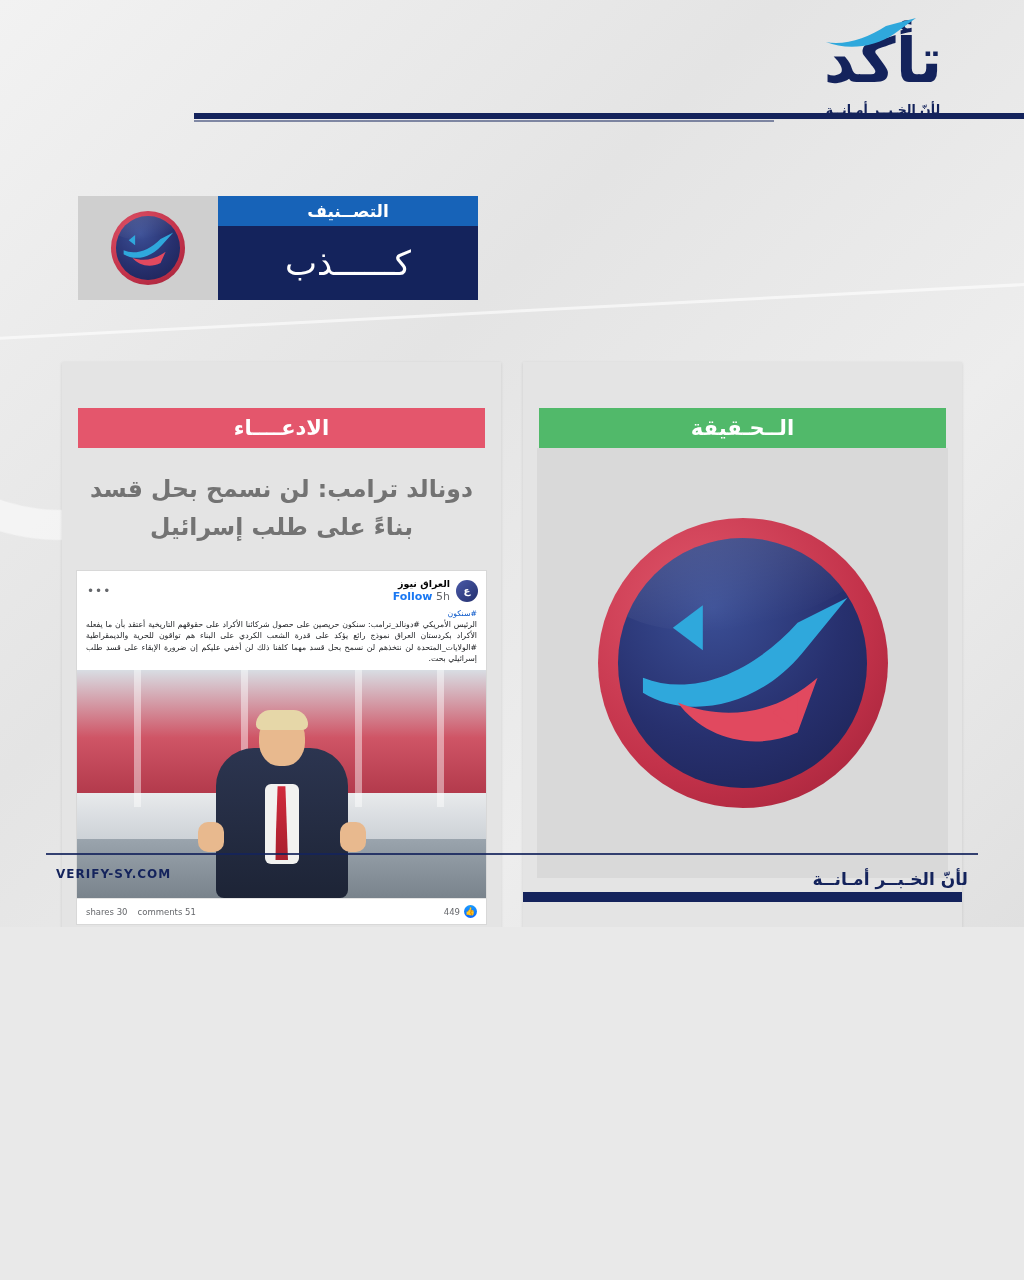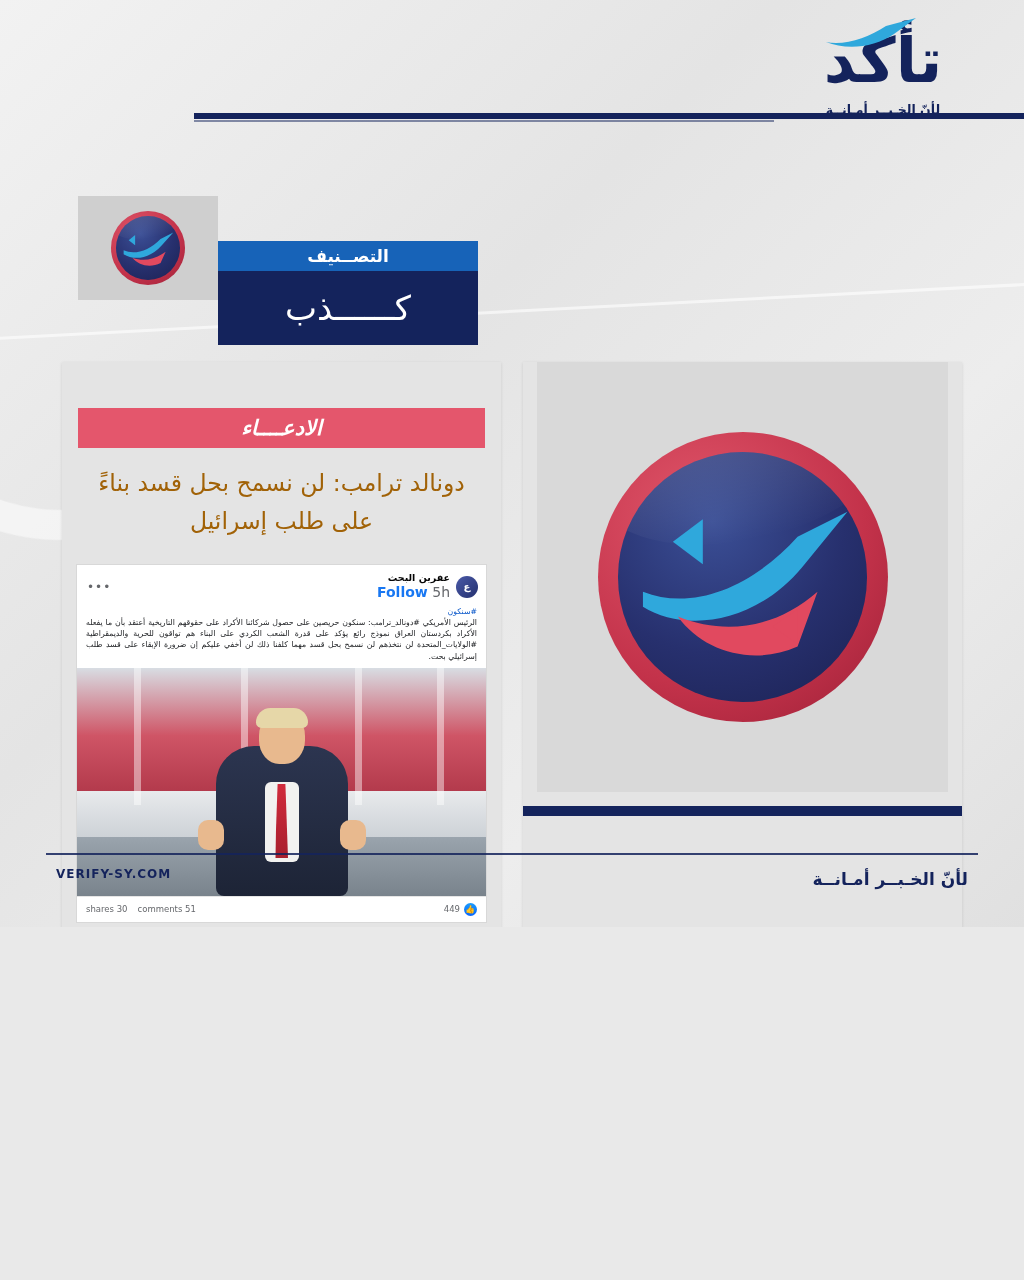--- a/index.html
+++ b/index.html
@@ -66,21 +66,21 @@
 
   
   .class-wrap {
     position: absolute; top: 196px; left: 78px;
     display: flex; flex-direction: row-reverse; align-items: stretch;
   }
   .class-badge {
     width: 140px; height: 104px; background: #cfcfcf;
     display: flex; align-items: center; justify-content: center;
   }
-  .class-col { display: flex; flex-direction: column; margin-top: 45px; }
+  .class-col { display: flex; flex-direction: column; }
   .class-label {
     height: 30px; width: 260px; background: #1763b8; color: #fff;
     font-size: 17px; font-weight: bold; letter-spacing: 2px;
     display: flex; align-items: center; justify-content: center;
     align-self: flex-start;
   }
   .class-value {
     width: 260px; height: 74px; background: #14235c; color: #fff;
     font-size: 34px; font-weight: normal; letter-spacing: 2px;
     display: flex; align-items: center; justify-content: center;
@@ -109,28 +109,28 @@
   .cards { position: absolute; top: 362px; left: 62px; right: 62px; display: flex; gap: 22px; }
   .card {
     flex: 1; background: #e4e4e4; position: relative;
     box-shadow: 0 1px 3px rgba(0,0,0,.12);
     padding-bottom: 0;
   }
   .card-foot { height: 10px; background: #14235c; }
   .card-tag {
     position: relative; margin: 46px 16px 0 16px; height: 40px;
     color: #fff; font-size: 21px; font-weight: bold; letter-spacing: 3px;
-    display: flex; align-items: center; justify-content: center; font-style: italic;
+    display: flex; align-items: center; justify-content: center;
   }
   .tag-truth { background: #51b96a; }
   .tag-claim { background: #e4566c; }
   .card-text {
-    color: #a16207; font-size: 23.5px; line-height: 1.62;
-    padding: 16px 26px 24px 26px; text-align: justify; text-align-last: right;
-    font-weight: normal;
+    color: #737373; font-size: 23.5px; line-height: 1.62;
+    padding: 22px 26px 24px 26px; text-align: justify; text-align-last: right;
+    font-weight: bold;
   }
   .card-media { background: #d9d9d9; margin: 0 14px 14px 14px; }
 
   
   .seal-big-wrap {
     height: 430px; display: flex; align-items: center; justify-content: center;
   }
 
   
   .fb {
@@ -139,21 +139,21 @@
   }
   .fb-head { display: flex; align-items: center; gap: 6px; padding: 7px 8px 4px 8px; }
   .fb-ava {
     width: 22px; height: 22px; border-radius: 50%;
     background: linear-gradient(135deg,#4a5aa8,#24306e);
     color: #fff; font-size: 10px; display: flex; align-items: center; justify-content: center;
     font-weight: bold;
   }
   .fb-names { flex: 1; line-height: 1.25; }
   .fb-name { font-weight: bold; font-size: 9.5px; color: #050505; }
-  .fb-meta { color: #65676b; font-size: 14px; }
+  .fb-meta { color: #65676b; font-size: 11px; }
   .fb-dots { color: #65676b; font-size: 12px; letter-spacing: 1px; padding-left: 2px; }
   .fb-body { padding: 0 9px 6px 9px; line-height: 1.45; font-size: 7.8px; text-align: justify; text-align-last: right;}
   .fb-tag { color: #0a58ca; }
   .fb-photo {
     height: 228px; margin: 0; position: relative; overflow: hidden;
     background: linear-gradient(180deg,#cfd7df 0%, #a9b6c2 55%, #8e9aa6 100%);
   }
   .fb-foot {
     display: flex; align-items: center; justify-content: space-between;
     padding: 6px 9px; font-size: 8.5px; color: #65676b; border-top: 1px solid #e5e5e5;
@@ -248,20 +248,21 @@
     </div>
     <div class="class-col">
       <div class="class-label">التصــنيف</div>
       <div class="class-value">كــــــذب</div>
     </div>
   </div>
 
   <div class="cards">
 
     <div class="card">
+      <div class="card-tag tag-truth">الــحـقيقة</div>
       <div class="card-media seal-big-wrap">
         <div class="seal" style="width:290px;height:290px;">
           <div class="ring"></div>
           <div class="inner">
             <div class="gloss"></div>
             <svg viewBox="0 0 100 100">
               <path d="M10 56 C30 64 54 54 72 34 L92 24 L74 46 C54 70 26 72 10 62 Z" fill="#2fa8dc"></path>
               <path d="M24 66 C44 74 64 70 80 56 L72 78 C54 86 34 80 24 66 Z" fill="#e1495f"></path>
               <path d="M22 36 l12 -9 l0 18 z" fill="#2fa8dc"></path>
               <path d="M62 70 l10 -7 l0 14 z" fill="#e1495f"></path>
@@ -274,21 +275,21 @@
 
     <div class="card">
       <div class="card-tag tag-claim">الادعــــاء</div>
       <div class="card-text" style="text-align:center;text-align-last:center;">دونالد ترامب:
 لن نسمح بحل قسد بناءً على طلب إسرائيل</div>
 
       <div class="fb">
         <div class="fb-head">
           <div class="fb-ava">ع</div>
           <div class="fb-names">
-            <div class="fb-name">عفرين البحث</div>
+            <div class="fb-name">العراق نيوز</div>
             <div class="fb-meta">
               <span style="color:#1877f2;font-weight:bold;">Follow</span>
               <span>5h</span>
             </div>
           </div>
           <div class="fb-dots">•••</div>
         </div>
 
         <div class="fb-body">
           <div class="fb-tag">#سنكون</div>

